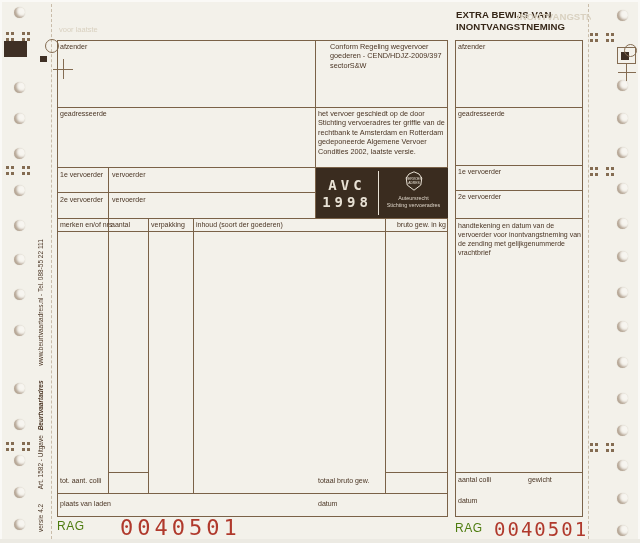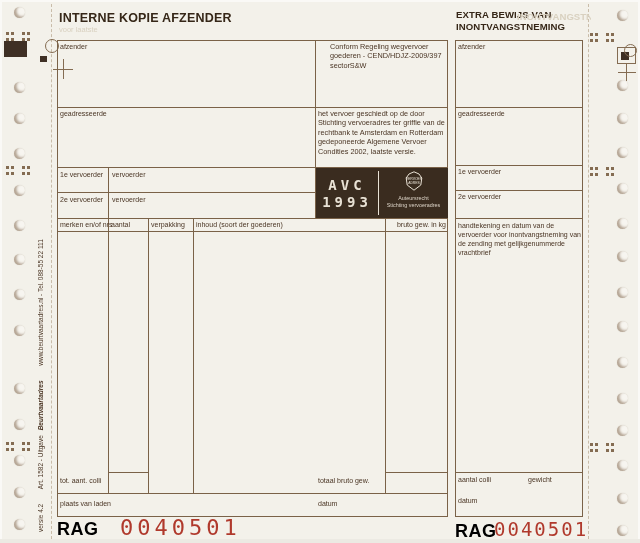--- a/index.html
+++ b/index.html
@@ -22,21 +22,21 @@
            letter-spacing:.1px;white-space:nowrap;}
   .ghost-r{position:absolute;left:517px;top:11px;width:74px;overflow:hidden;font-size:9.6px;
            font-weight:bold;color:var(--ghost);white-space:nowrap;}
   #avc-box{position:absolute;left:316px;top:168px;width:132px;height:50px;background:var(--avc);}
   #avc-left{position:absolute;left:0;top:0;width:62px;height:50px;display:flex;flex-direction:column;
             align-items:center;justify-content:center;gap:1px;color:var(--avcx);
             font-family:"DejaVu Sans Mono",monospace;font-weight:bold;font-size:14px;letter-spacing:4px;}
   #avc-div{position:absolute;left:62px;top:3px;width:1px;height:44px;background:var(--avcx);}
   #avc-right{position:absolute;left:63px;top:0;width:69px;height:50px;text-align:center;color:#ddd5c8;}
   #avc-right .cpy{font-size:5.4px;line-height:6.6px;}
-  .rag-lbl{position:absolute;font-size:18px;font-weight:bold;color:#000000;letter-spacing:.5px;}
+  .rag-lbl{position:absolute;font-size:12px;font-weight:normal;color:#4d7c0f;letter-spacing:.5px;}
   .rag-num{position:absolute;font-family:"DejaVu Sans Mono",monospace;color:var(--red);}
   #rag-num-left{left:120px;top:515px;font-size:22px;letter-spacing:4px;}
   #rag-num-right{left:494px;top:518px;font-size:19px;letter-spacing:2px;}
   .perf{position:absolute;top:4px;height:535px;width:0;border-left:1px dashed #c9bca9;}
   .hole{position:absolute;width:11px;height:11px;border-radius:50%;background:#f7f5f0;
         box-shadow:inset 2.5px -1.5px 2.5px rgba(135,110,85,.6),0 0 1px rgba(120,100,80,.25);}
   .regmark{position:absolute;width:3px;height:3px;background:var(--mark);}
   .vtext{position:absolute;left:37px;top:532px;transform:rotate(-90deg);transform-origin:0 0;
          font-size:6.5px;color:var(--ink);white-space:nowrap;}
   .vtext .seg{margin-right:13px;}
@@ -148,21 +148,20 @@
   <div class="xline" style="left:618px;top:72px;width:18px;height:1px"></div>
   <div class="xline" style="left:626px;top:63px;width:1px;height:18px"></div>
 
   <div class="vtext">
     <span class="seg">versie 4.2</span>
     <span style="margin-right:3px">Art. 1582 - Uitgave</span>
     <span class="brand">Beurtvaartadres</span>
     <span>www.beurtvaartadres.nl - Tel. 088-55 22 111</span>
   </div>
 
-  <div class="title-l">INTERNE KOPIE AFZENDER</div>
   <div class="ghost-sub">voor laatste</div>
 
   <div class="box" style="left:57px;top:40px;width:391px;height:477px"></div>
 
   <div class="hl" style="left:57px;top:107px;width:391px"></div>
   <div class="hl" style="left:57px;top:167px;width:391px"></div>
   <div class="hl" style="left:57px;top:192px;width:258px"></div>
   <div class="hl" style="left:57px;top:218px;width:391px"></div>
   <div class="hl" style="left:57px;top:231px;width:391px"></div>
   <div class="hl" style="left:108px;top:472px;width:40px"></div>
@@ -181,21 +180,21 @@
   <div class="lbl" style="left:112px;top:171px">vervoerder</div>
   <div class="lbl" style="left:60px;top:196px">2e vervoerder</div>
   <div class="lbl" style="left:112px;top:196px">vervoerder</div>
 
   <div class="par" style="left:330px;top:42px;width:127px">Conform Regeling wegvervoer goederen - CEND/HDJZ-2009/397 sectorS&amp;W</div>
   <div class="par" style="left:318px;top:109px;width:127px">het vervoer geschiedt op de door Stichting vervoeradres ter griffie van de rechtbank te Amsterdam en Rotterdam gedeponeerde Algemene Vervoer Condities 2002, laatste versie.</div>
 
   <div id="avc-box">
     <div id="avc-left">
       <span>AVC</span>
-      <span>1993</span>
+      <span>1998</span>
     </div>
     <div id="avc-div"></div>
     <div id="avc-right">
       <svg width="18" height="20" viewBox="0 0 18 20" style="margin-top:3px">
         <polygon points="9,0.8 14,3 16.8,7 15.8,14 9,19.2 2.2,14 1.2,7 4,3" fill="none" stroke="#e9e2d5" stroke-width="1"></polygon>
         <text x="9" y="9" text-anchor="middle" font-size="3.4" fill="#e9e2d5" font-family="Liberation Sans, sans-serif">VERVOER</text>
         <text x="9" y="13" text-anchor="middle" font-size="3.4" fill="#e9e2d5" font-family="Liberation Sans, sans-serif">ADRES</text>
       </svg>
       <div class="cpy">Auteursrecht</div>
       <div class="cpy">Stichting vervoeradres</div>

